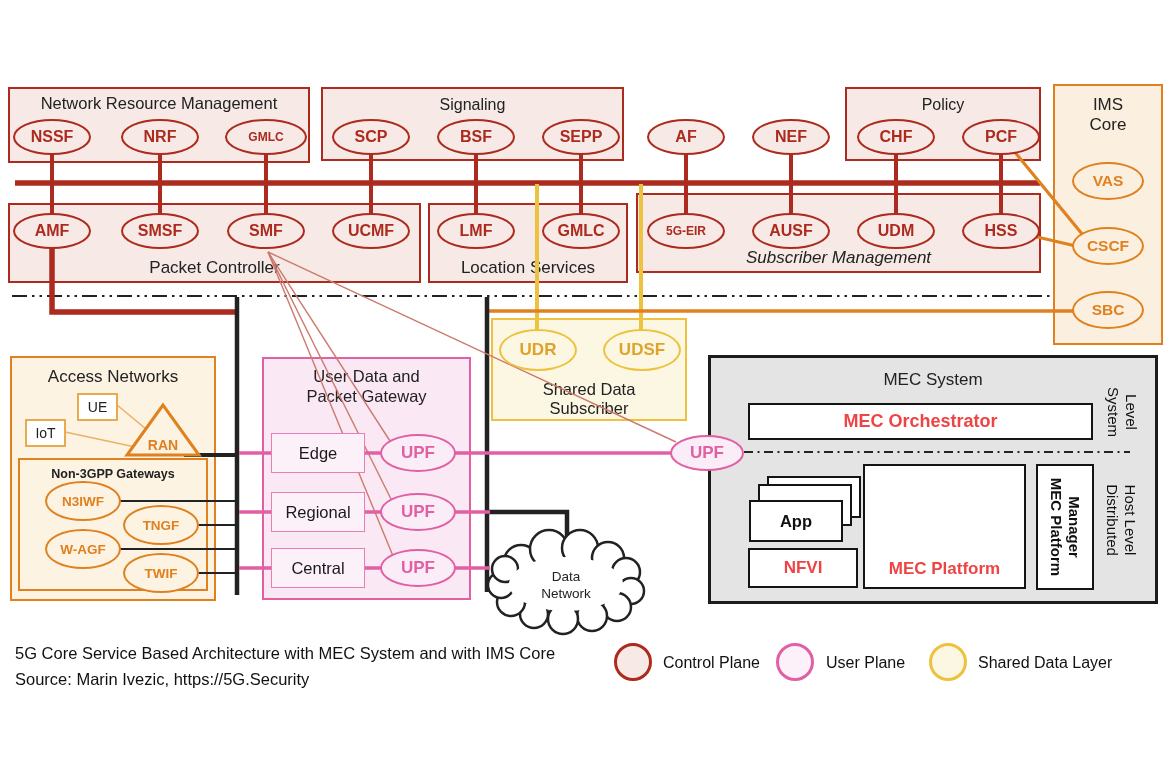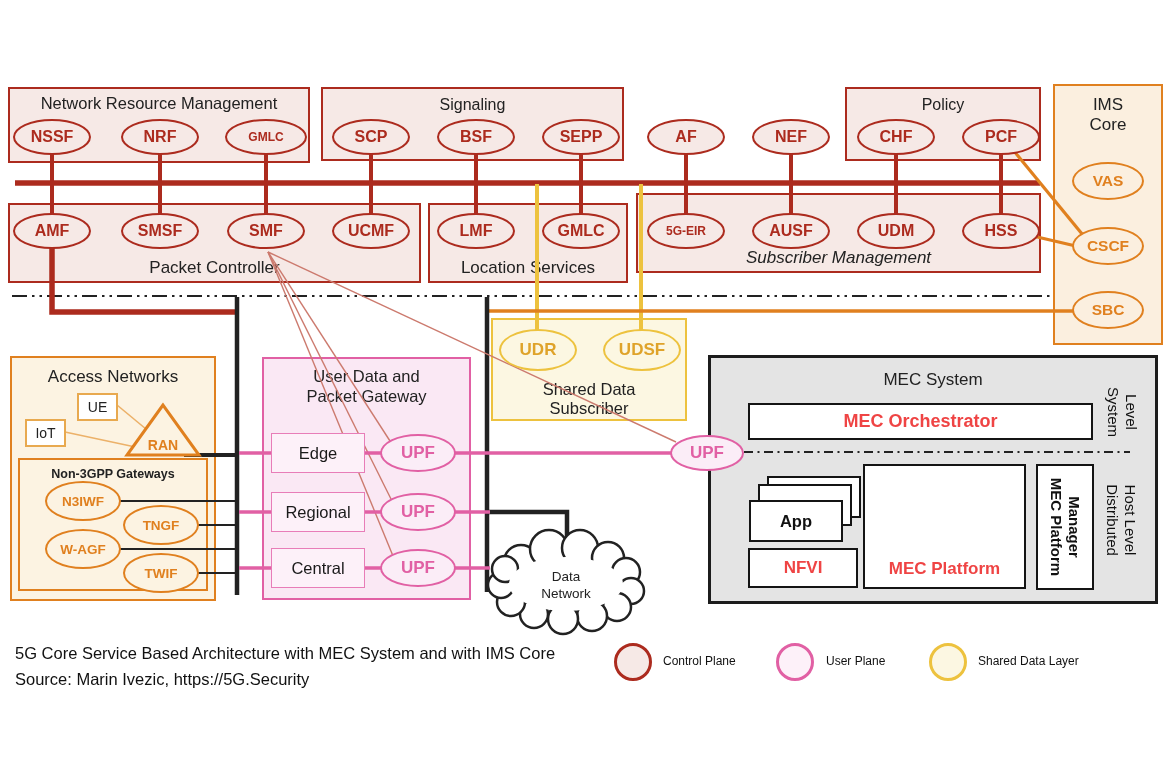--- a/index.html
+++ b/index.html
@@ -33,21 +33,21 @@
   .mecw{position:absolute;box-sizing:border-box;background:#fff;border:2.5px solid #141414;
         display:flex;align-items:center;justify-content:center;font-weight:bold;color:#ef4444;font-size:17px;}
   .stack{position:absolute;}
   .stack .sbx{position:absolute;box-sizing:border-box;width:94px;height:42px;background:#fff;border:2.5px solid #141414;
         display:flex;align-items:center;justify-content:center;font-weight:bold;color:#111;font-size:16.5px;}
   .vrot{position:absolute;display:flex;flex-direction:column-reverse;align-items:center;justify-content:center;
         transform:rotate(90deg);text-align:center;color:#111;font-size:15px;line-height:18px;}
   .vrot.bold{font-weight:bold;}
   .lbl2{position:absolute;text-align:center;color:#222;font-size:16px;line-height:19px;}
   .legend-dot{position:absolute;box-sizing:border-box;width:38px;height:38px;border-radius:50%;border:3px solid;}
-  .legend-lbl{position:absolute;font-size:12px;color:#111;}
+  .legend-lbl{position:absolute;font-size:16px;color:#111;}
   .caption{position:absolute;font-size:16.5px;color:#111;line-height:26px;}
   .cloud-lbl{position:absolute;text-align:center;font-weight:normal;font-size:13.5px;line-height:17px;color:#222;}
 </style>
 </head>
 <body>
 
 <div class="canvas">
 
   <div class="layer boxes">
     <div class="box cp-box" style="left:8px;top:87px;width:302px;height:76px;">

